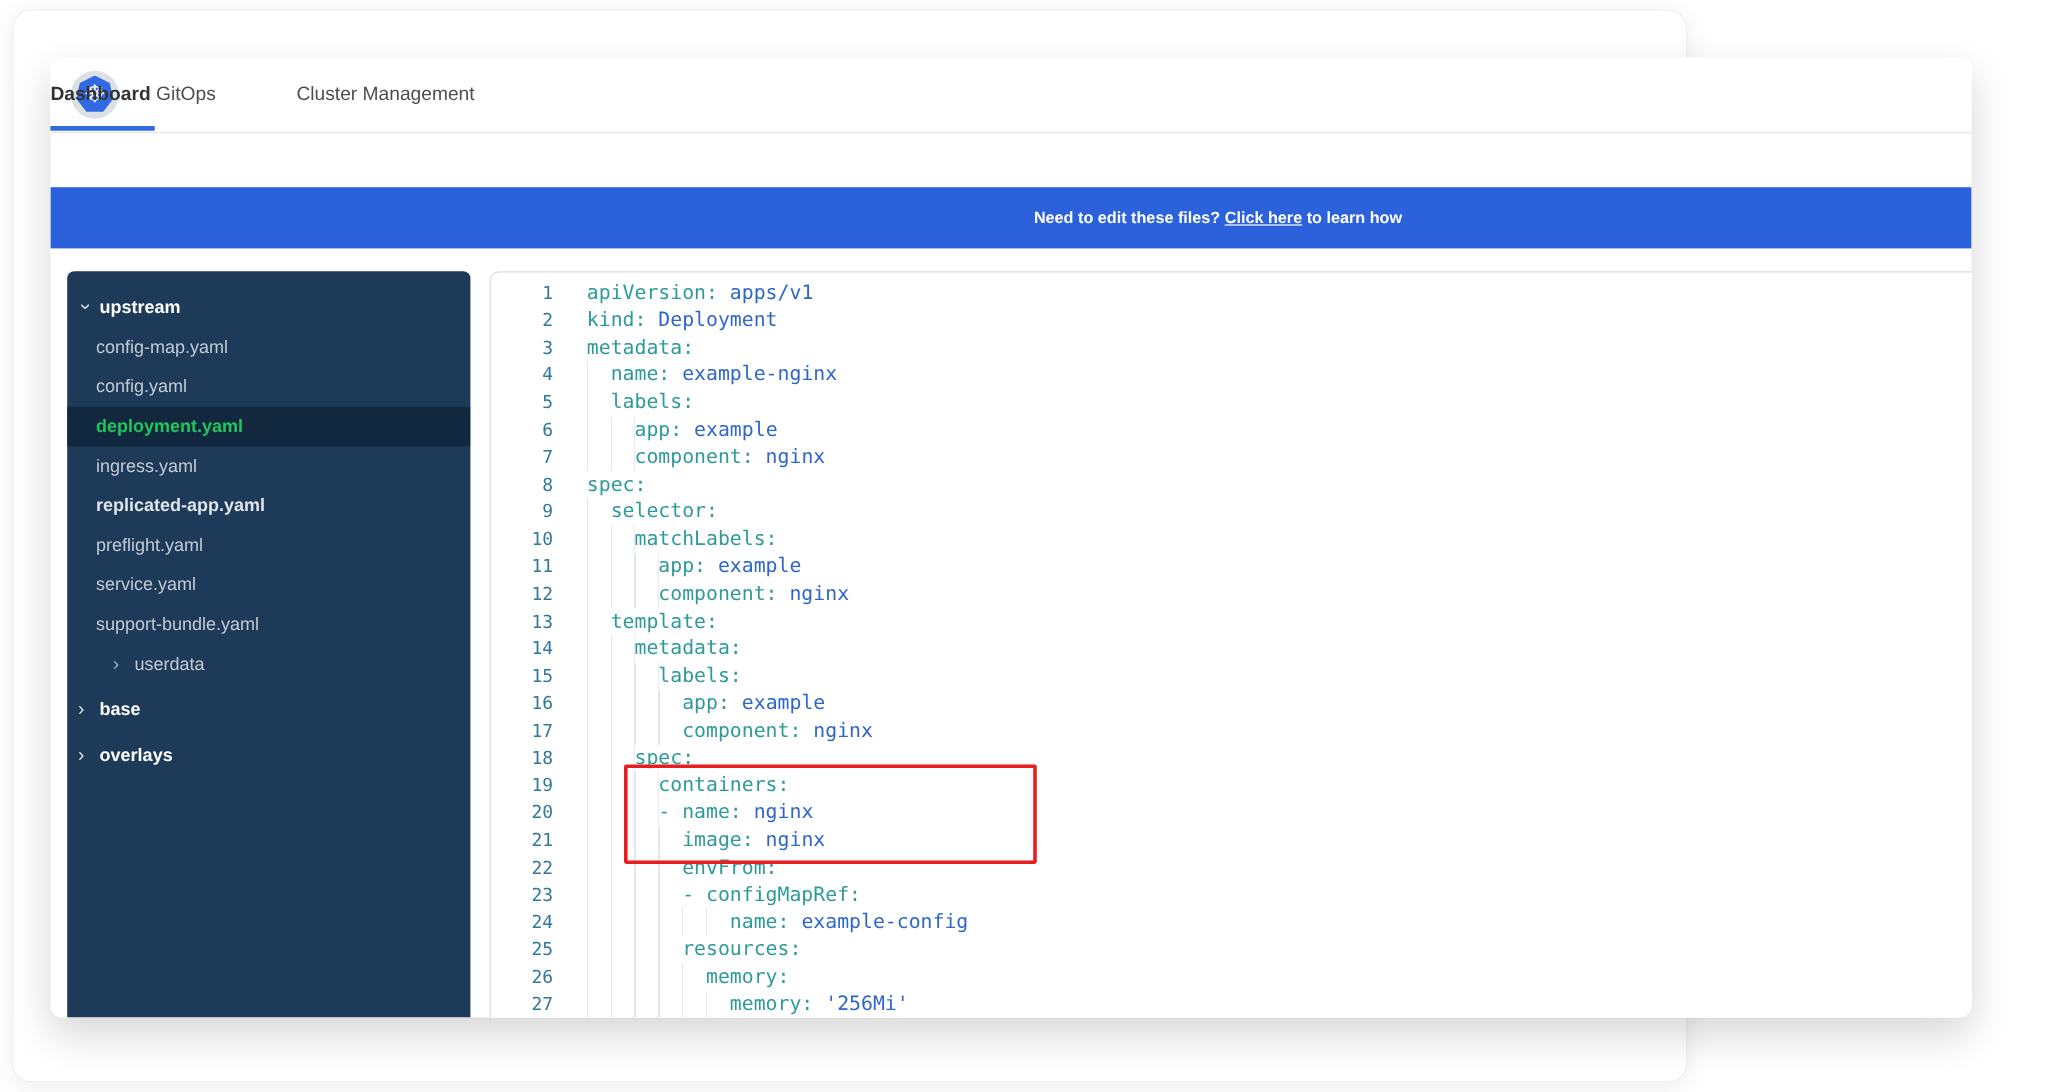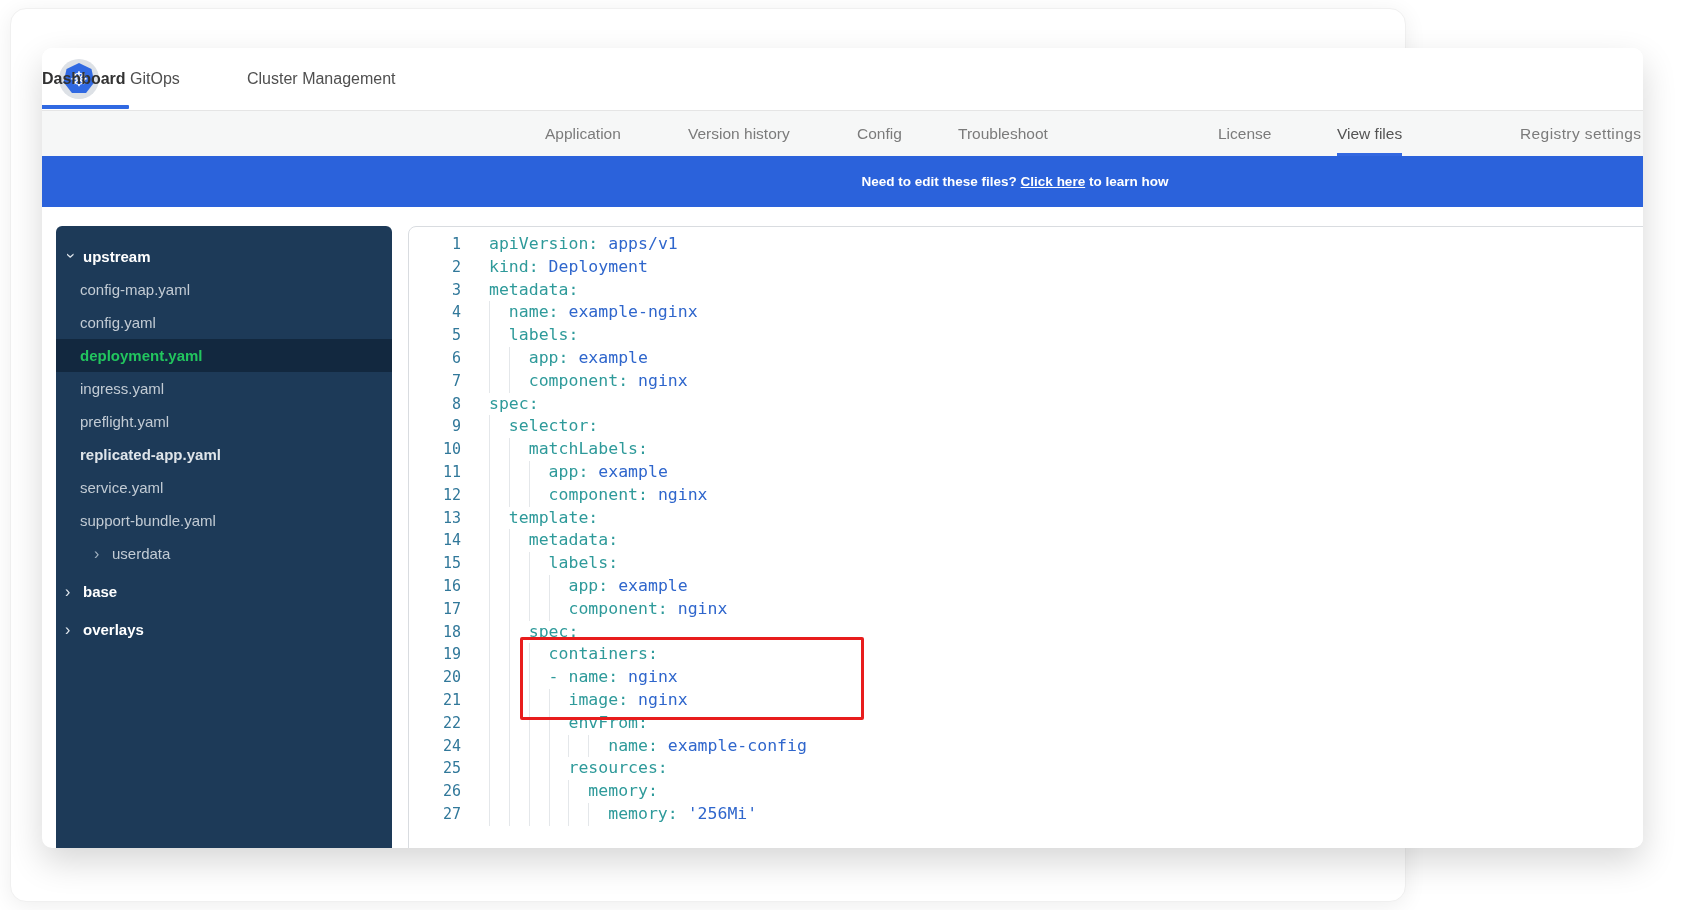--- a/index.html
+++ b/index.html
@@ -88,31 +88,20 @@
             <span>☸</span>
           </div>
       </div>
       <div id="topnav-tabs" style="position:absolute;inset:0;">
           <div class="tab active">Dashboard</div>
           <div class="tab">GitOps</div>
           <div class="tab">Cluster Management</div>
         </div>
     </div>
 
-    <div class="subnav">
-      <div id="subnav-tabs" style="position:absolute;inset:0;">
-          <div class="tab">Application</div>
-          <div class="tab">Version history</div>
-          <div class="tab">Config</div>
-          <div class="tab">Troubleshoot</div>
-          <div class="tab">License</div>
-          <div class="tab active">View files</div>
-          <div class="tab">Registry settings</div>
-        </div>
-    </div>
 
     <div class="banner">
       <div class="spacer"></div>
       <div class="msg"><span>Need to edit these files? </span><a>Click here</a><span> to learn how</span></div>
     </div>
 
     <div class="sidebar" id="file-tree">
         <div class="tree-item folder-root open">
           <span class="chev">›</span>
           <span>upstream</span>
@@ -122,27 +111,27 @@
         </div>
         <div class="tree-item file">
           <span>config.yaml</span>
         </div>
         <div class="tree-item file selected">
           <span>deployment.yaml</span>
         </div>
         <div class="tree-item file">
           <span>ingress.yaml</span>
         </div>
-        <div class="tree-item file">
-          <span>preflight.yaml</span>
-        </div>
         <div class="tree-item file bold">
           <span>replicated-app.yaml</span>
         </div>
         <div class="tree-item file">
+          <span>preflight.yaml</span>
+        </div>
+        <div class="tree-item file">
           <span>service.yaml</span>
         </div>
         <div class="tree-item file">
           <span>support-bundle.yaml</span>
         </div>
         <div class="tree-item folder-sub">
           <span class="chev">›</span>
           <span>userdata</span>
         </div>
         <div class="tree-item folder-root gap">
@@ -239,20 +228,24 @@
           </div>
           <div class="code-row">
             <div class="ln">21</div>
             <div class="code"><span class="ind" style="width: 8ch;"></span><span class="tok-key">image:</span><span class="tok-plain"> </span><span class="tok-val">nginx</span></div>
           </div>
           <div class="code-row">
             <div class="ln">22</div>
             <div class="code"><span class="ind" style="width: 8ch;"></span><span class="tok-key">envFrom:</span></div>
           </div>
           <div class="code-row">
+            <div class="ln">23</div>
+            <div class="code"><span class="ind" style="width: 8ch;"></span><span class="tok-key">- configMapRef:</span></div>
+          </div>
+          <div class="code-row">
             <div class="ln">24</div>
             <div class="code"><span class="ind" style="width: 12ch;"></span><span class="tok-key">name:</span><span class="tok-plain"> </span><span class="tok-val">example-config</span></div>
           </div>
           <div class="code-row">
             <div class="ln">25</div>
             <div class="code"><span class="ind" style="width: 8ch;"></span><span class="tok-key">resources:</span></div>
           </div>
           <div class="code-row">
             <div class="ln">26</div>
             <div class="code"><span class="ind" style="width: 10ch;"></span><span class="tok-key">memory:</span></div>

